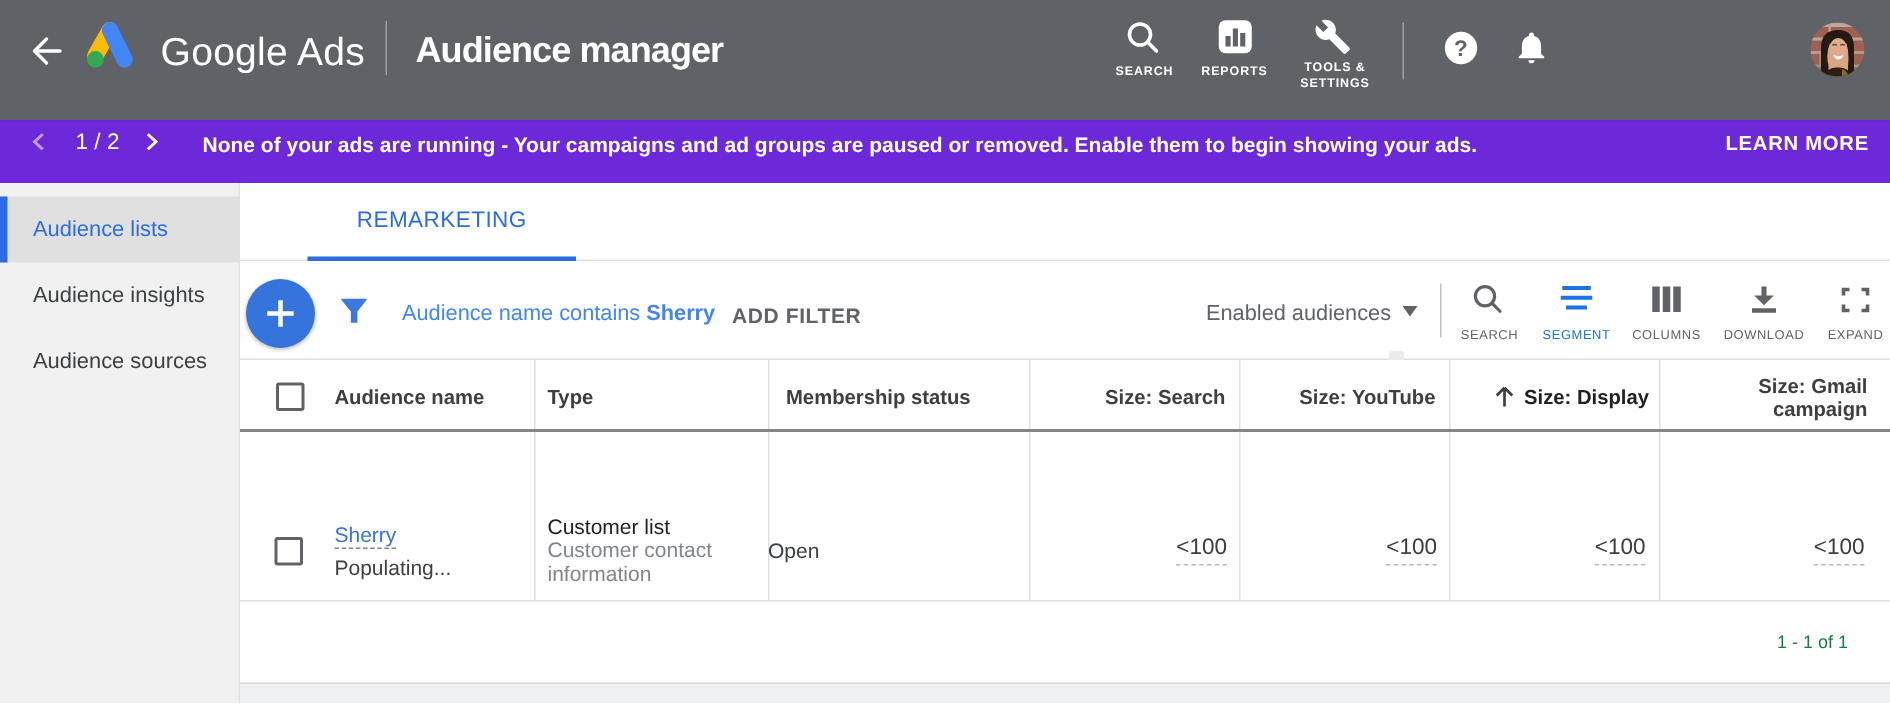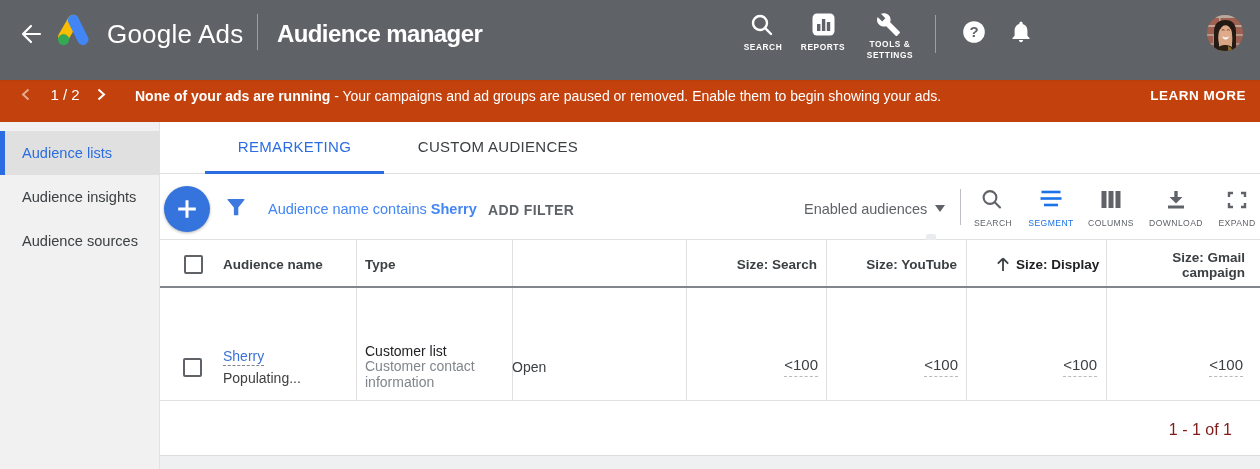--- a/index.html
+++ b/index.html
@@ -9,24 +9,24 @@
 
 
 #topbar { position:absolute; left:0; top:0; width:1260px; height:80px; background:#5f6368; z-index:5; }
 #topbar .divider1 { position:absolute; left:257px; top:14px; width:1px; height:36px; background:#9aa0a6; }
 #gads-text { position:absolute; left:107px; top:19px; font-size:26px; color:#fff; letter-spacing:0.2px; }
 #aud-mgr { position:absolute; left:277px; top:20px; font-size:24px; font-weight:700; color:#fff; letter-spacing:-0.6px; }
 .navlbl { position:absolute; color:#fff; font-size:8.3px; font-weight:700; letter-spacing:0.6px; text-align:center; }
 #topbar .divider2 { position:absolute; left:935px; top:15px; width:1px; height:38px; background:#9aa0a6; }
 
 
-#redbar { position:absolute; left:0; top:68px; width:1260px; height:54px; background:#c2410c; color:#fff; z-index:4; }
+#redbar { position:absolute; left:0; top:68px; width:1260px; height:54px; background:#6d28d9; color:#fff; z-index:4; }
 #redbar::before { content:""; position:absolute; left:0; top:0; width:100%; height:14px; background:linear-gradient(to bottom, rgba(0,0,0,0.30), rgba(0,0,0,0)); }
 #rb-count { position:absolute; left:47px; top:18px; width:36px; text-align:center; font-size:15px; color:#fff; }
-#rb-msg { position:absolute; left:135px; top:19.5px; font-size:14px; color:#fff; }
+#rb-msg { position:absolute; left:135px; top:19.5px; font-size:14px; color:#fff;font-weight:bold; }
 #rb-learn { position:absolute; right:14px; top:20px; font-size:13.5px; font-weight:700; color:#fff; letter-spacing:0.5px; }
 
 
 #sidebar { position:absolute; left:0; top:122px; width:160px; height:347px; background:#f1f1f1; border-right:1px solid #e2e2e2; }
 .sb-item { position:absolute; left:0; width:160px; height:44px; line-height:44px; padding-left:22px; font-size:14.6px; color:#3c4043; }
 #sb-1 { top:9px; background:#e0e0e0; color:#2b6de0; font-weight:400; }
 #sb-1::before { content:""; position:absolute; left:0; top:0; width:5px; height:44px; background:#2b6de0; }
 
 
 #main { position:absolute; left:160px; top:122px; width:1100px; height:347px; background:#fff; }
@@ -51,21 +51,21 @@
 .vline { position:absolute; top:118px; width:1px; background:#e0e0e0; height:160px; }
 #hdr { position:absolute; left:0; top:118px; width:1100px; height:48px; border-bottom:2px solid #80868b; font-size:13.5px; color:#3c4043; }
 .hcell { position:absolute; top:0; height:48px; display:flex; align-items:center; font-weight:700; }
 .hcell.r { justify-content:flex-end; }
 .cbx { width:19px; height:19px; border:2px solid #5f6368; border-radius:2px; background:#fff; }
 #notinuse { position:absolute; left:0; top:168px; width:1100px; height:44px; background:#f2f3f4; border-bottom:1px solid #e8e8e8; font-size:14px; color:#3c4043; line-height:44px; padding-left:18px; }
 #row { position:absolute; left:0; top:212px; width:1100px; height:67px; border-bottom:1px solid #e0e0e0; font-size:14px; color:#3c4043; }
 #row .val { font-size:15px; }
 .dashed { border-bottom:1.5px dashed #b6babf; padding-bottom:2.5px; }
 #footer { position:absolute; left:0; top:279px; width:1100px; height:54px; }
-#footer .pages { position:absolute; right:28px; top:20px; font-size:16px; color:#7f1d1d; }
+#footer .pages { position:absolute; right:28px; top:20px; font-size:12px; color:#15803d; }
 #botgray { position:absolute; left:0; top:333px; width:1100px; height:14px; background:#eef0f2; border-top:1px solid #dcdcdc; }
 </style>
 </head>
 <body>
 
 <div id="topbar">
   <svg class="abs" style="left:21px; top:24px;" width="21" height="20" viewBox="0 0 21 20">
     <path d="M2 10 h17 M2 10 l8 -8 M2 10 l8 8" stroke="#fff" stroke-width="2.2" fill="none" stroke-linecap="round"></path>
   </svg>
 
@@ -150,21 +150,20 @@
 
 <div id="sidebar">
   <div class="sb-item" id="sb-1">Audience lists</div>
   <div class="sb-item" style="top:53px;">Audience insights</div>
   <div class="sb-item" style="top:97px;">Audience sources</div>
 </div>
 
 <div id="main">
   <div id="tabs">
     <div class="tab" id="tab1">REMARKETING</div>
-    <div class="tab" id="tab2">CUSTOM AUDIENCES</div>
   </div>
 
   <div id="toolbar">
     <div id="plusbtn">
       <svg class="abs" style="left:12px; top:12px;" width="22" height="22" viewBox="0 0 22 22">
         <path d="M11 2.2 V19.8 M2.2 11 H19.8" stroke="#fff" stroke-width="3"></path>
       </svg>
     </div>
     <svg class="abs" style="left:67px; top:25px;" width="18" height="18" viewBox="0 0 18 18">
       <path fill="#3d79e0" d="M1.1 0 h15.8 q1.1 0 .45 0.95 L11.3 8.6 v7.6 h-4.4 V8.6 L0.65 0.95 Q0 0 1.1 0 Z"></path>
@@ -220,20 +219,21 @@
   <div class="vline" style="left:666px;"></div>
   <div class="vline" style="left:806px;"></div>
   <div class="vline" style="left:946px;"></div>
 
   <div id="hdr">
     <div class="hcell" style="left:24px;">
         <span class="cbx"></span>
       </div>
     <div class="hcell" style="left:63px;">Audience name</div>
     <div class="hcell" style="left:205px;">Type</div>
+    <div class="hcell" style="left:364px;">Membership status</div>
     <div class="hcell r" style="left:460px; width:197px;">Size: Search</div>
     <div class="hcell r" style="left:600px; width:197px;">Size: YouTube</div>
     <div class="hcell" style="left:836px; color:#202124;">
       <svg width="14" height="15" viewBox="0 0 14 15" style="margin-right:6px;">
         <path d="M7 14 V1.5 M7 1.5 L1.8 6.7 M7 1.5 L12.2 6.7" stroke="#3c4043" stroke-width="1.8" fill="none"></path>
       </svg>
       Size: Display
     </div>
     <div class="hcell r" style="left:917px; width:168px; text-align:right; line-height:15px; display:block; padding-top:10px;">Size: Gmail<br>campaign</div>
   </div>

